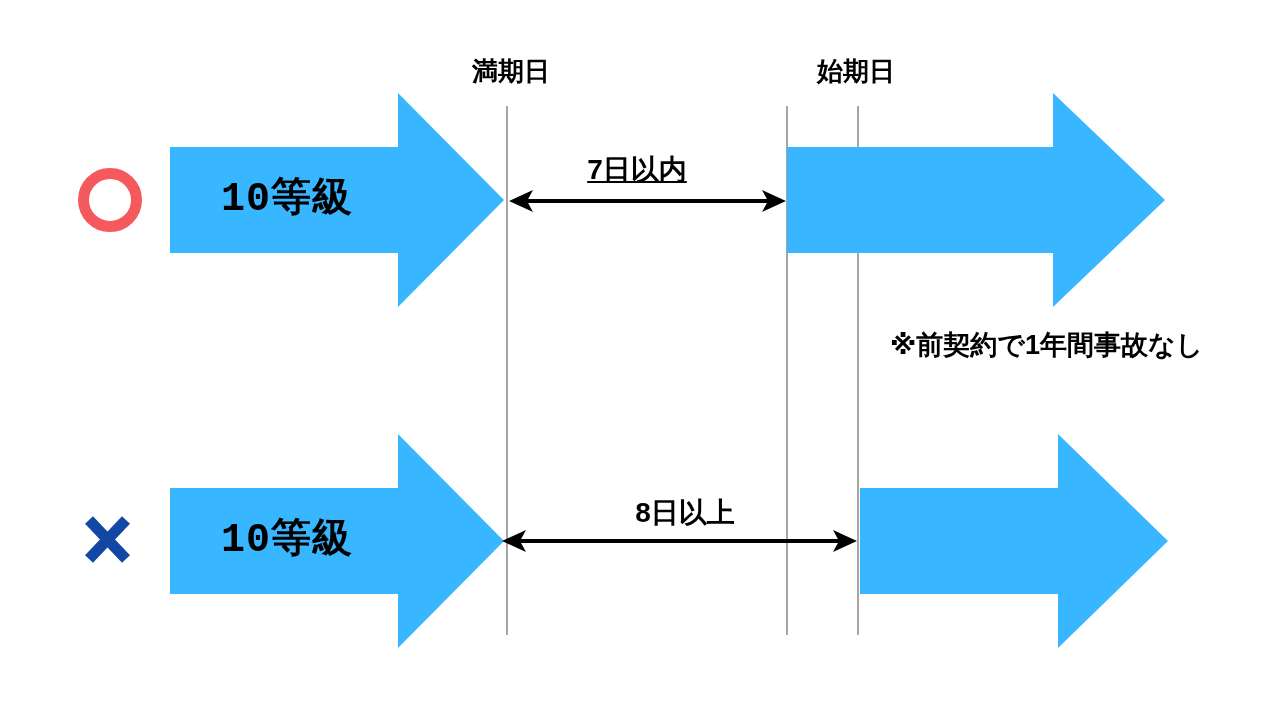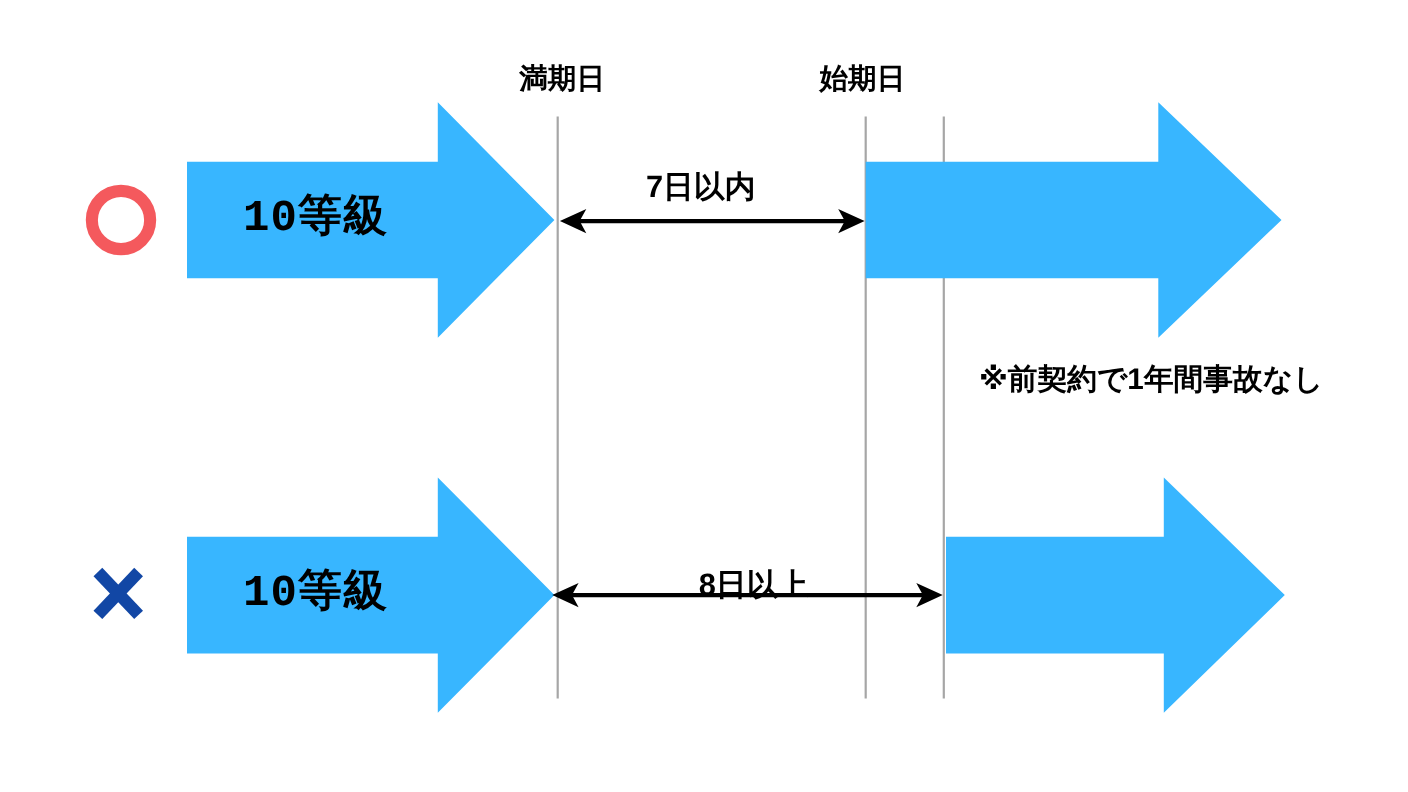--- a/index.html
+++ b/index.html
@@ -73,23 +73,23 @@
 
     <circle cx="110" cy="200" r="26.5" fill="none" stroke="#F4595D" stroke-width="11"></circle>
 
     <g stroke="#1247A5" stroke-width="11" stroke-linecap="butt">
       <line x1="89" y1="520" x2="126" y2="559"></line>
       <line x1="126" y1="520" x2="89" y2="559"></line>
     </g>
   </svg>
 
   <div class="label tl-label centered" style="left:511px; top:71px;">満期日</div>
-  <div class="label tl-label centered" style="left:784px; top:71px;">始期日</div>
+  <div class="label tl-label centered" style="left:856px; top:71px;">始期日</div>
 
   <div class="label grade-label centered" style="left:287px; top:200px;">10等級</div>
-  <div class="label interval-label centered" style="left:637px; top:170px;">7日以内</div>
+  <div class="label interval-label centered" style="left:637px; top:170px;text-decoration:underline;">7日以内</div>
 
   <div class="label note-label vcentered" style="left:890px; top:345px;">※前契約で1年間事故なし</div>
 
   <div class="label grade-label centered" style="left:287px; top:541px;">10等級</div>
-  <div class="label interval-label centered" style="left:685px; top:532px;">8日以上</div>
+  <div class="label interval-label centered" style="left:685px; top:513px;">8日以上</div>
 
 </div>
 
 </body></html>

